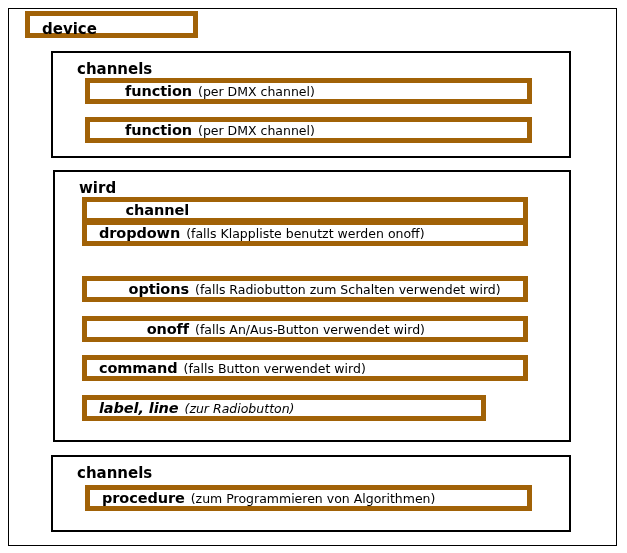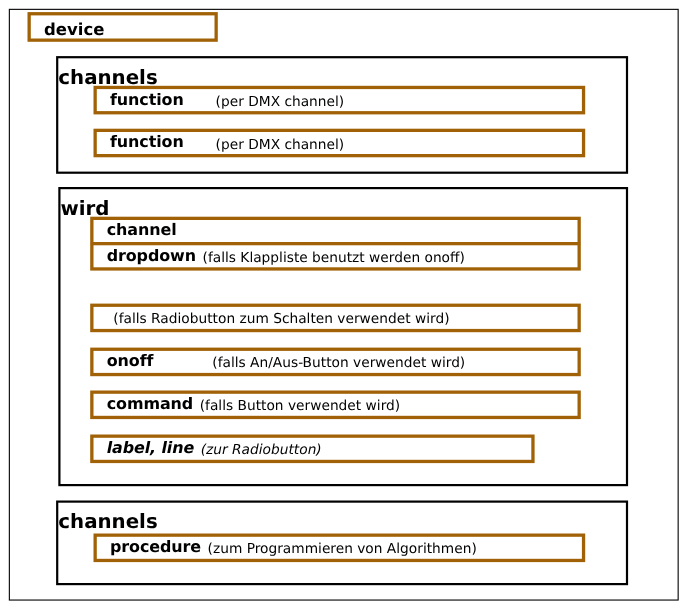--- a/index.html
+++ b/index.html
@@ -33,54 +33,55 @@
     border: 1px solid #000000;
   }
 
   
   .frame-group {
     border: 2px solid #000000;
   }
 
   
   .frame-leaf {
-    border: 3px solid #a16207;
+    border: 5px solid #a16207;
   }
 
   
   .row {
     display: flex;
     align-items: center;
     height: 100%;
     padding-left: 12px;
     white-space: nowrap;
   }
   .row-name {
     font-weight: bold;
     font-size: 14.5px;
     letter-spacing: -0.1px;
   }
   
   .row-name.fixed {
     display: inline-block;
     min-width: 90px;
+    text-align: right;
   }
   .row-desc {
     font-size: 12.5px;
     font-weight: normal;
     color: #000000;
     margin-left: 6px;
   }
 
   
   .group-title {
     position: absolute;
     font-weight: bold;
-    font-size: 18px;
-    left: 0;
+    font-size: 15px;
+    left: 24px;
     top: 7px;
     white-space: nowrap;
   }
 
   
   .header-text {
     font-weight: bold;
     font-size: 15px;
     padding-left: 12px;
     line-height: 26px;
@@ -128,20 +129,21 @@
 
   <div class="abox frame-leaf" style="left:82px; top:220px; width:446px; height:26px;">
     <div class="row">
       <span class="row-name">dropdown</span>
       <span class="row-desc">(falls Klappliste benutzt werden onoff)</span>
     </div>
   </div>
 
   <div class="abox frame-leaf" style="left:82px; top:276px; width:446px; height:26px;">
     <div class="row">
+      <span class="row-name fixed">options</span>
       <span class="row-desc">(falls Radiobutton zum Schalten verwendet wird)</span>
     </div>
   </div>
 
   <div class="abox frame-leaf" style="left:82px; top:316px; width:446px; height:26px;">
     <div class="row">
       <span class="row-name fixed">onoff</span>
       <span class="row-desc">(falls An/Aus-Button verwendet wird)</span>
     </div>
   </div>

